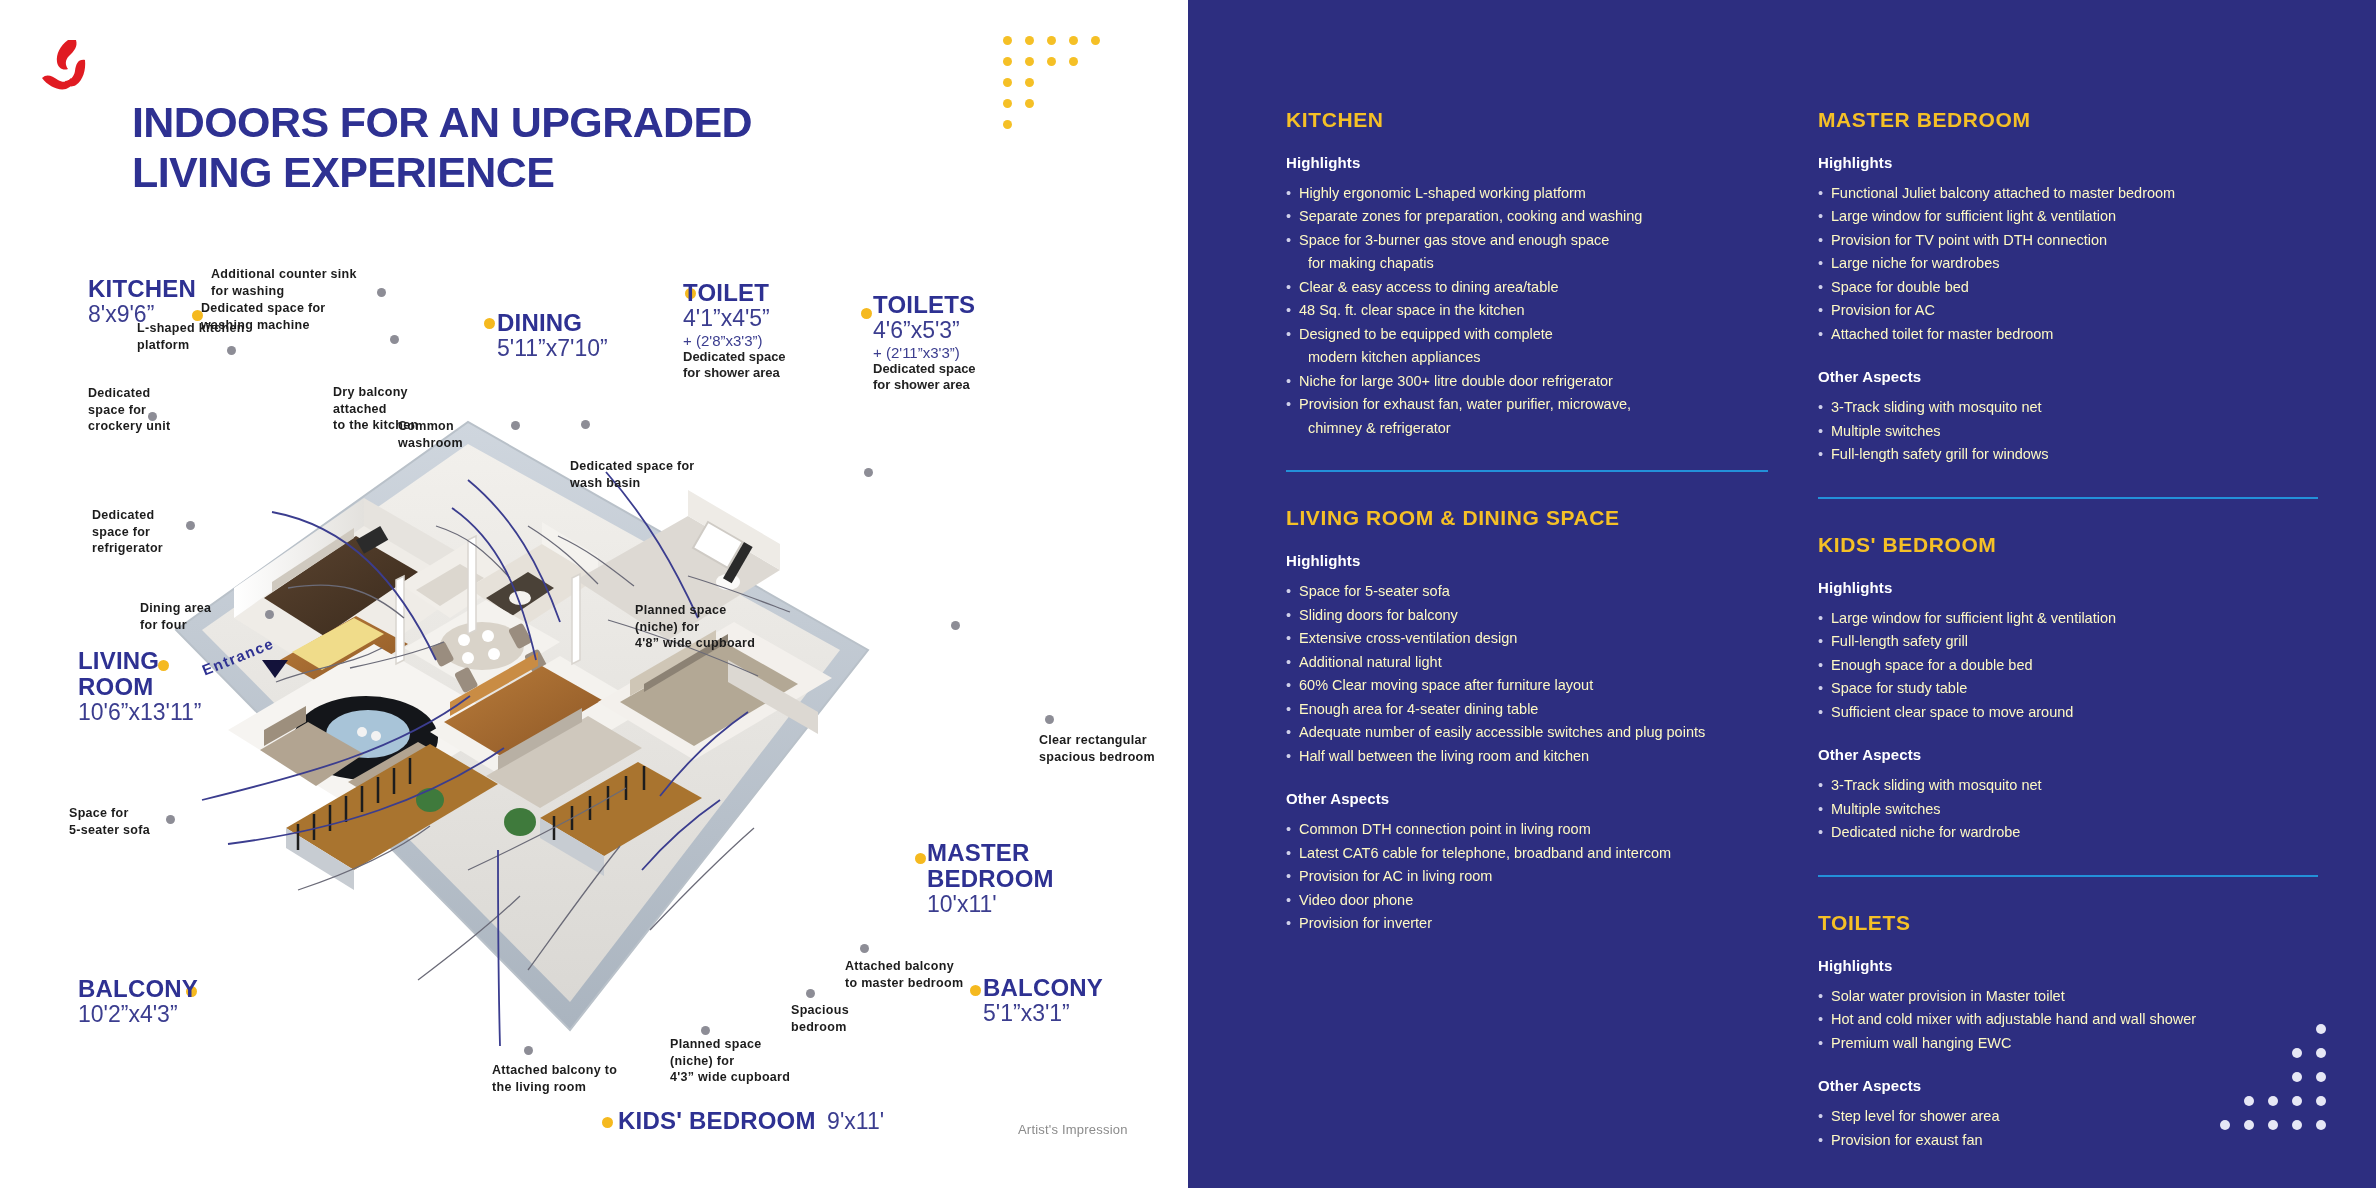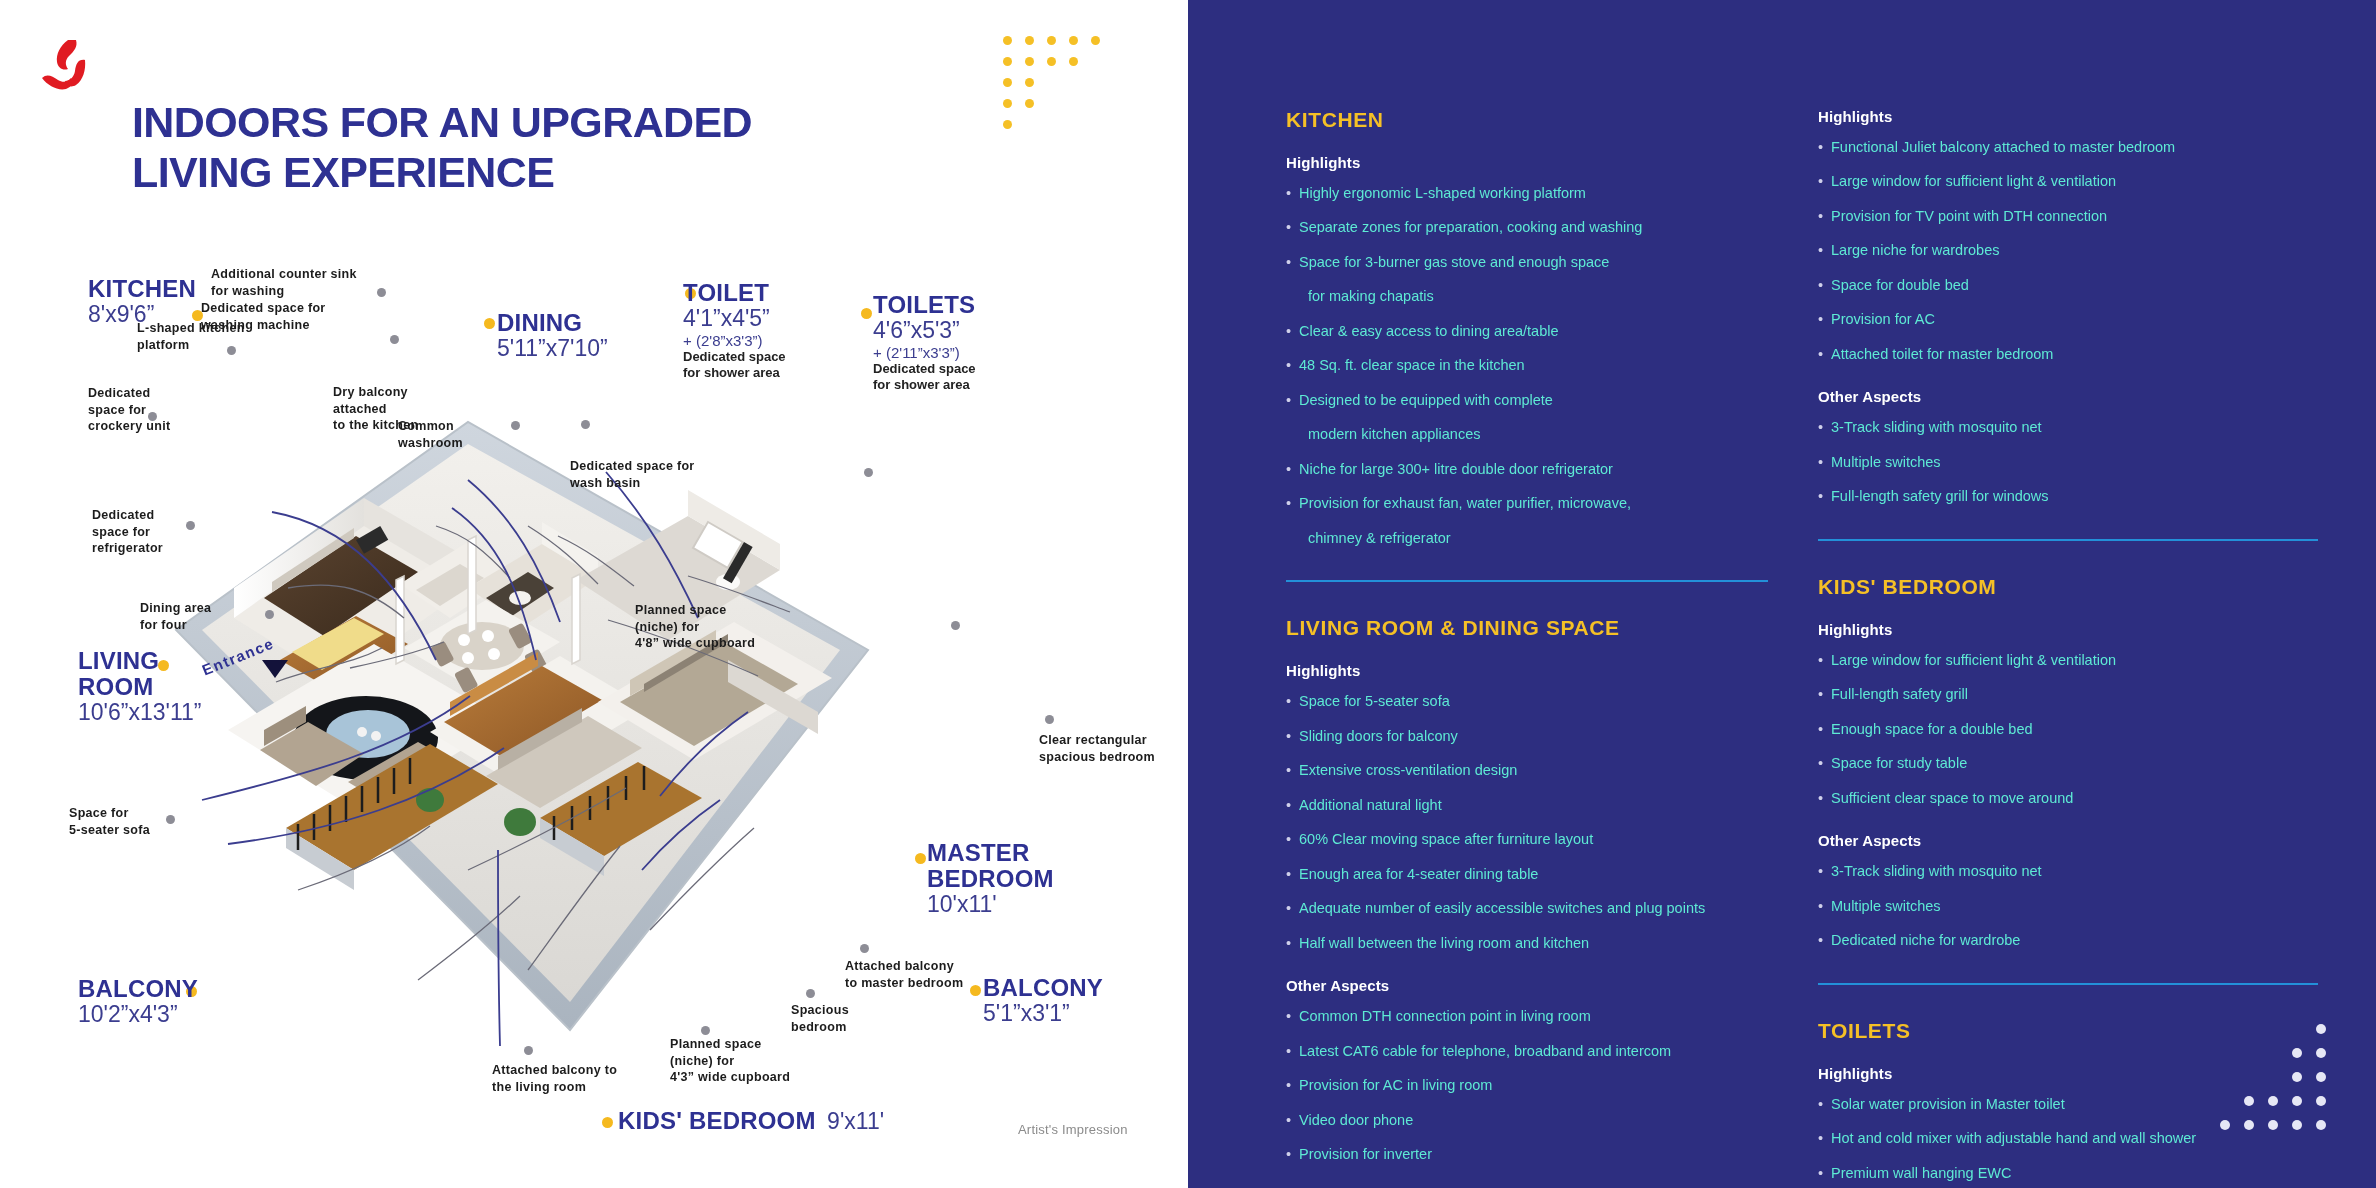--- a/index.html
+++ b/index.html
@@ -67,22 +67,22 @@
   .sec{margin-bottom:0;}
   .sec-title{
     color:#f5c026;font-weight:bold;font-size:21px;letter-spacing:.6px;
     margin:0 0 22px 0;
   }
   .sub-h{
     color:#ffffff;font-weight:bold;font-size:15px;margin:0 0 11px 0;letter-spacing:.1px;
   }
   ul.items{list-style:none;margin:0 0 0 0;padding:0;}
   ul.items li{
-    color:#5eead4;font-size:14.5px;line-height:1.62;
-    padding-left:13px;position:relative;margin-top:11px;
+    color:#fef9c3;font-size:14.5px;line-height:1.62;
+    padding-left:13px;position:relative;
   }
   ul.items li::before{
     content:"•";position:absolute;left:0;top:0;color:#cfd0ea;
   }
   ul.items li.cont{padding-left:22px;}
   ul.items li.cont::before{content:"";}
   .gap{height:22px;}
   .divider{height:2px;background:#2390d9;margin:30px 0 34px 0;}
 
   .dotgrid-bot{position:absolute;right:50px;bottom:44px;width:120px;height:120px;}
@@ -449,20 +449,21 @@
             <li>Common DTH connection point in living room</li>
             <li>Latest CAT6 cable for telephone, broadband and intercom</li>
             <li>Provision for AC in living room</li>
             <li>Video door phone</li>
             <li>Provision for inverter</li>
           </ul>
         </div>
       </div>
     <div class="col col-right" style="top:108px">
         <div class="sec">
+          <div class="sec-title">MASTER BEDROOM</div>
           <div class="sub-h">Highlights</div>
           <ul class="items">
             <li>Functional Juliet balcony attached to master bedroom</li>
             <li>Large window for sufficient light &amp; ventilation</li>
             <li>Provision for TV point with DTH connection</li>
             <li>Large niche for wardrobes</li>
             <li>Space for double bed</li>
             <li>Provision for AC</li>
             <li>Attached toilet for master bedroom</li>
           </ul>

